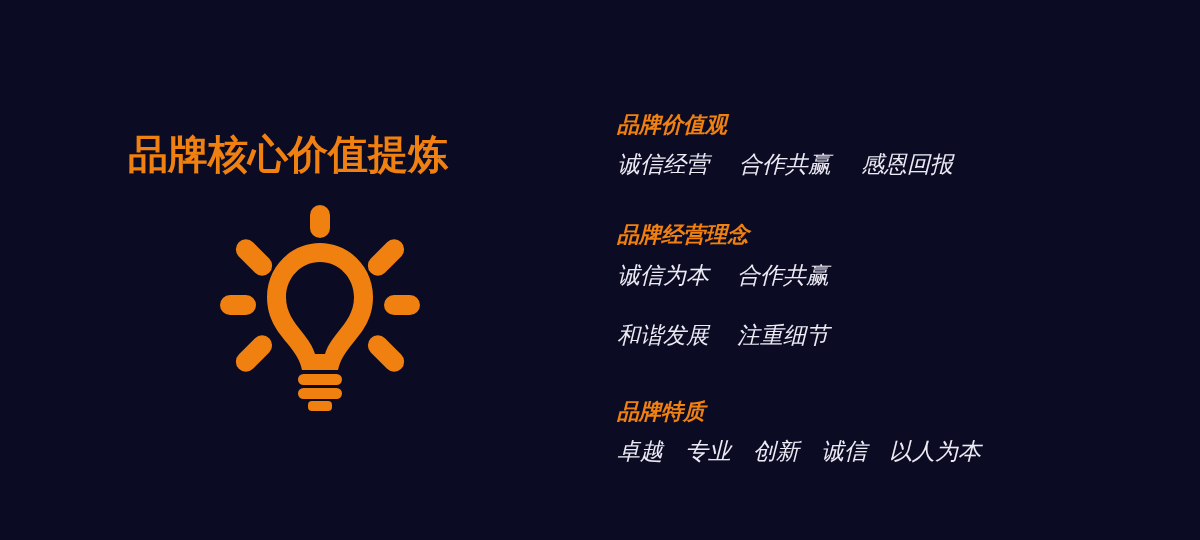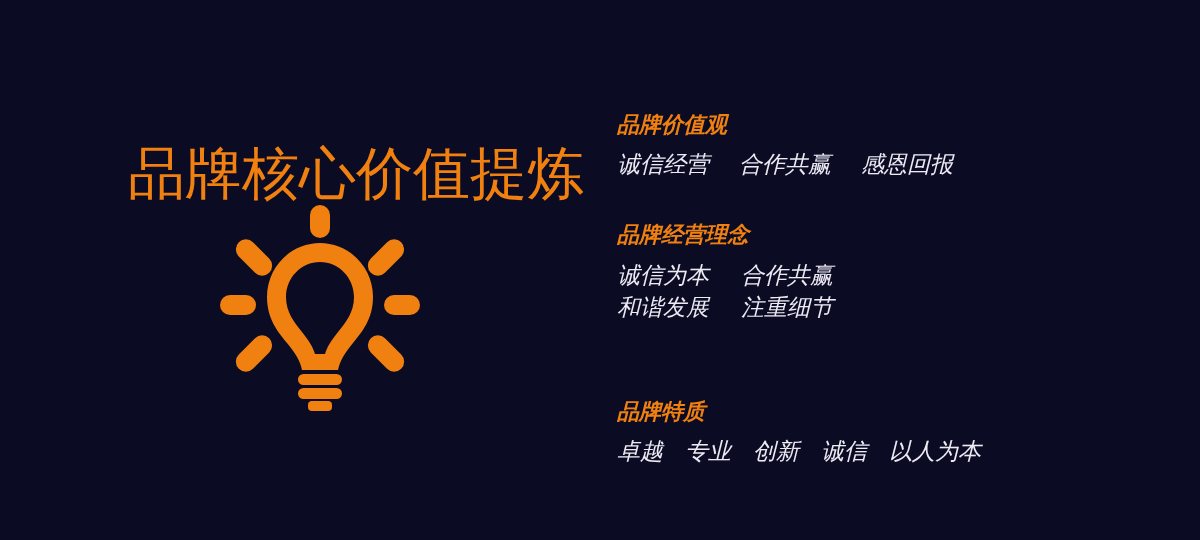--- a/index.html
+++ b/index.html
@@ -24,22 +24,22 @@
     position: absolute;
     left: 0;
     top: 0;
     width: 600px;
     height: 540px;
   }
   #page-title {
     position: absolute;
     left: 128px;
     top: 106px;
-    font-size: 57px;
-    font-weight: normal;
+    font-size: 40px;
+    font-weight: bold;
     line-height: 1.05;
     color: #f08010;
     letter-spacing: 0px;
     white-space: nowrap;
   }
 
   
   #bulb-icon {
     position: absolute;
     left: 215px;
@@ -91,20 +91,21 @@
   }
   #values-list .item + .item { margin-left: 30px; }
   #traits-list .item + .item { margin-left: 22px; }
 
   .grid-list {
     display: grid;
     grid-template-columns: auto auto;
     column-gap: 32px;
     row-gap: 0px;
     justify-content: start;
+    gap: 28px;
   }
   .grid-list .item {
     font-size: 23px;
     color: #edeaf4;
     line-height: 1.43;
     white-space: nowrap;
   }
 </style>
 </head>
 <body>

